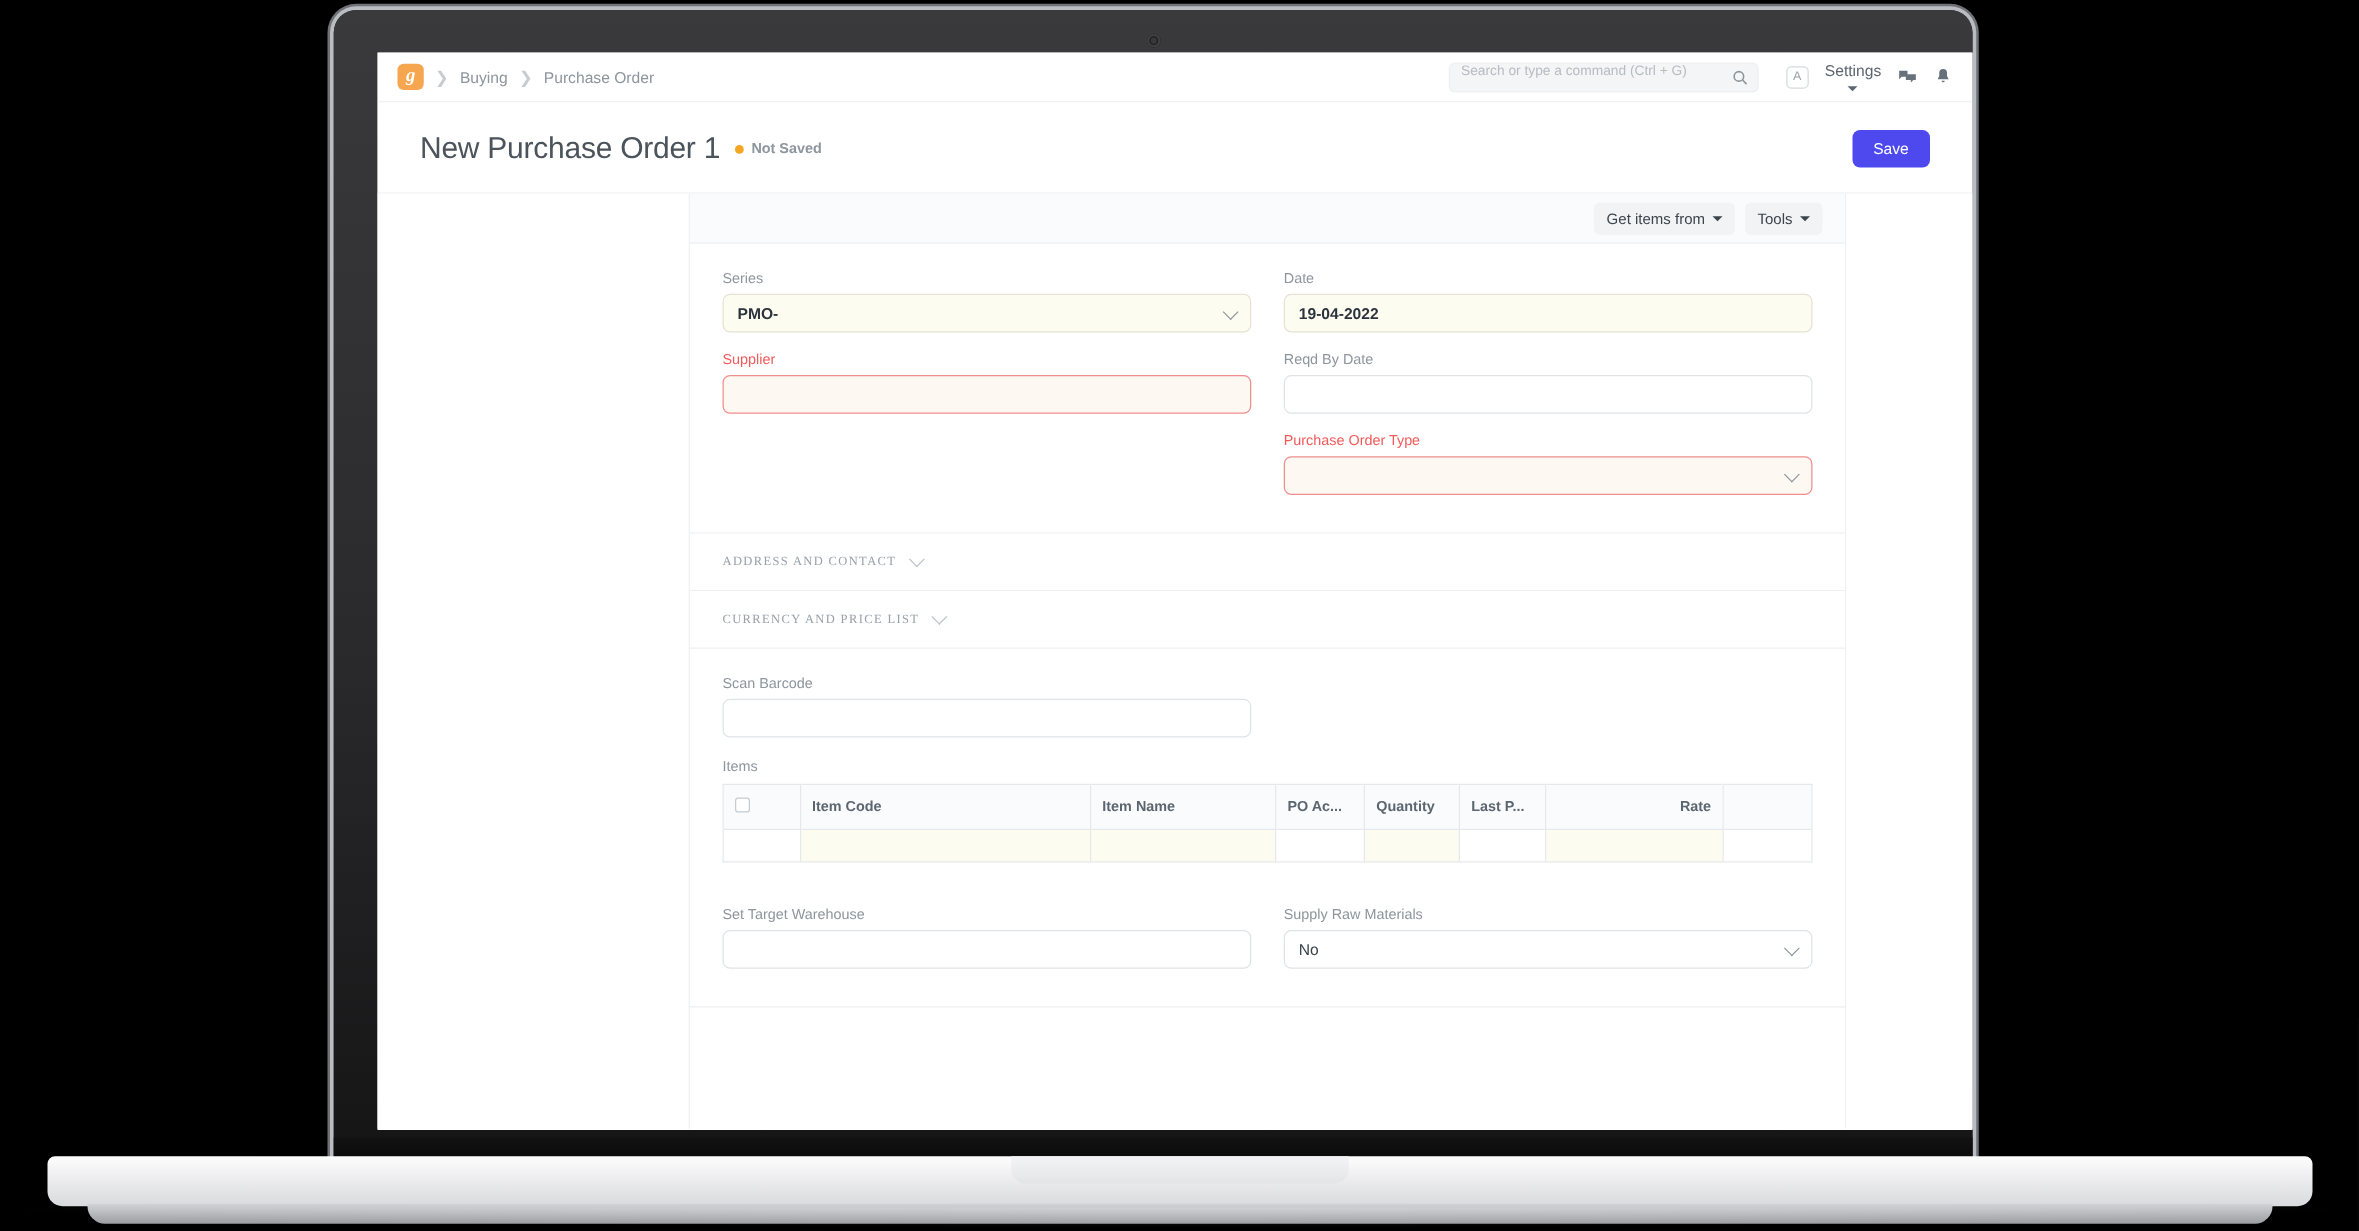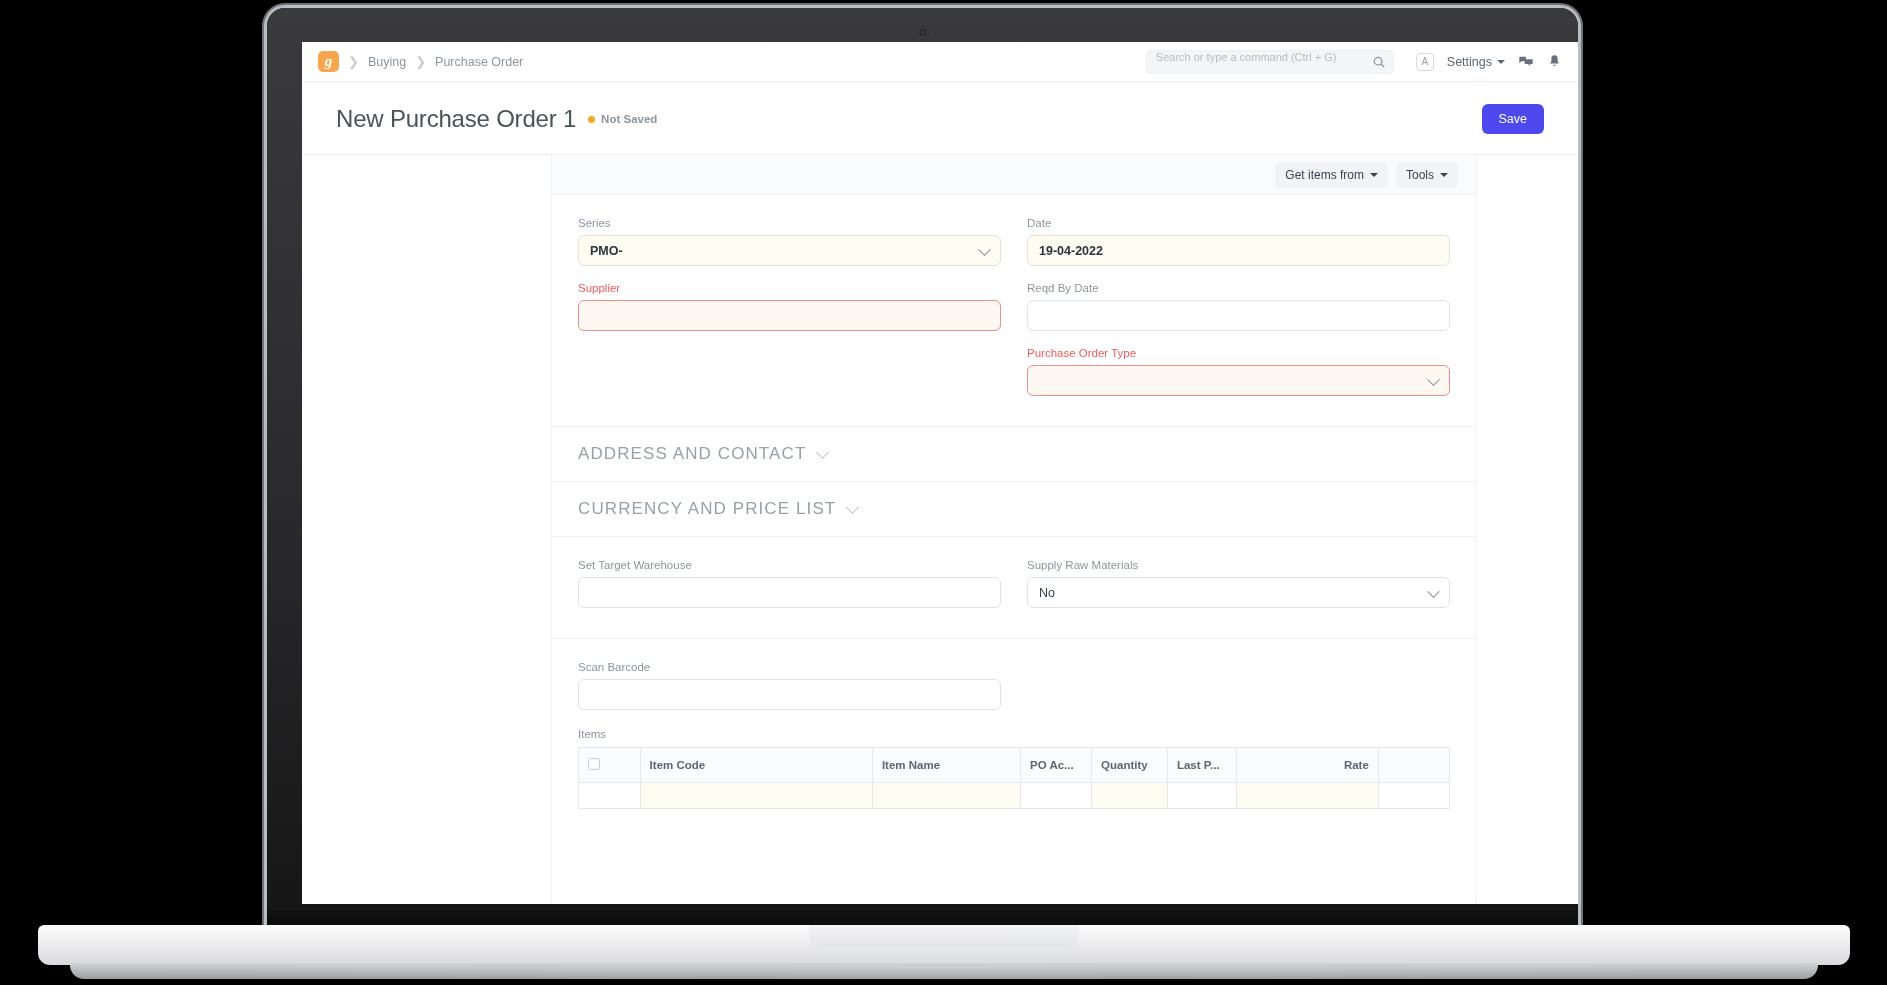--- a/index.html
+++ b/index.html
@@ -93,21 +93,21 @@
     display:flex; align-items:flex-start; padding:0 26px 0 9px;
   }
   .searchbox span{ color:#b6bcc2; font-size:11px; white-space:nowrap; overflow:hidden;}
   .search-ico{ position:absolute; right:7px; top:4px; width:14px; height:14px; color:#8d959d;}
   .nav-right{ display:flex; align-items:center; gap:13px; margin-left:22px; }
   .avatar{
     width:18px; height:18px; border:1px solid #d6dade; border-radius:4px;
     display:flex; align-items:center; justify-content:center;
     color:#9aa1a8; font-size:10px; background:#fff;
   }
-  .settings{ color:#5c6670; font-size:12.5px; display:flex; align-items:center; gap:5px;}
+  .settings{ color:#5c6670; font-size:12.5px; display:flex; align-items:center; gap:5px;flex-direction:column;}
   .caret{ width:0;height:0;border-left:4px solid transparent;border-right:4px solid transparent;border-top:4.5px solid currentColor; display:inline-block;}
   .nav-ico{ color:#67717b; display:flex; }
 
   
   .pagehead{
     background:#fff; padding:22px 34px 20px 34px;
     display:flex; align-items:center; border-bottom:1px solid #edeff1;
   }
   .ptitle{ font-size:24px; font-weight:400; color:#4b535b; letter-spacing:-0.2px; }
   .pdot{ width:7px; height:7px; border-radius:50%; background:#F5A623; margin:0 6px 0 12px; display:inline-block;}
@@ -154,21 +154,21 @@
     width:9px; height:9px; border-right:1.6px solid #8d959d; border-bottom:1.6px solid #8d959d;
     transform:rotate(45deg) translate(-2px,-2px);
   }
   .ctrl.err .sel-caret{ border-color:#8d959d; }
 
   .collapse{
     padding:17px 26px; border-bottom:1px solid #eef0f2;
     display:flex; align-items:center; gap:12px; cursor:pointer; background:#fff;
   }
   .collapse .ctitle{
-    font-size:17px; color:#98a0a8; letter-spacing:1.1px; text-transform:uppercase;
+    font-size:10px; color:#98a0a8; letter-spacing:1.1px; text-transform:uppercase;font-family:Liberation Serif, serif;
   }
   .collapse .cchev{
     width:9px;height:9px;border-right:1.6px solid #b9c0c7;border-bottom:1.6px solid #b9c0c7;
     transform:rotate(45deg); margin-top:-4px;
   }
 
   
   .items-label{ font-size:11.5px; color:#8d959d; margin:18px 0 7px 0; }
   .itable{ width:100%; border-collapse:collapse; border:1px solid #e6e9ec; table-layout:fixed;}
   .itable th{
@@ -303,38 +303,20 @@
             </div>
           </div>
 
           <div class="collapse">
             <span class="ctitle">Address and Contact</span>
             <i class="cchev"></i>
           </div>
           <div class="collapse">
             <span class="ctitle">Currency and Price List</span>
             <i class="cchev"></i>
-          </div>
-
-          <div class="section">
-            <div class="grid2">
-              <div class="fgroup">
-                <label class="flabel">Set Target Warehouse</label>
-                <div class="ctrl">
-                  <span></span>
-                </div>
-              </div>
-              <div class="fgroup">
-                <label class="flabel">Supply Raw Materials</label>
-                <div class="ctrl">
-                  <span>No</span>
-                  <i class="sel-caret"></i>
-                </div>
-              </div>
-            </div>
           </div>
 
           <div class="section" style="border-bottom:none;">
             <div class="grid2">
               <div class="fgroup" style="margin-bottom:0;">
                 <label class="flabel">Scan Barcode</label>
                 <div class="ctrl">
                   <span></span>
                 </div>
               </div>
@@ -376,20 +358,38 @@
                   <td class="plain"></td>
                   <td></td>
                   <td class="plain"></td>
                   <td></td>
                   <td class="plain"></td>
                 </tr>
               </tbody>
             </table>
           </div>
 
+          <div class="section">
+            <div class="grid2">
+              <div class="fgroup">
+                <label class="flabel">Set Target Warehouse</label>
+                <div class="ctrl">
+                  <span></span>
+                </div>
+              </div>
+              <div class="fgroup">
+                <label class="flabel">Supply Raw Materials</label>
+                <div class="ctrl">
+                  <span>No</span>
+                  <i class="sel-caret"></i>
+                </div>
+              </div>
+            </div>
+          </div>
+
         </div>
         <div class="rightrail"></div>
       </div>
     </div>
 
   </div>
 
   <div class="lid-hinge"></div>
   <div class="deck"></div>
   <div class="deck-notch"></div>

